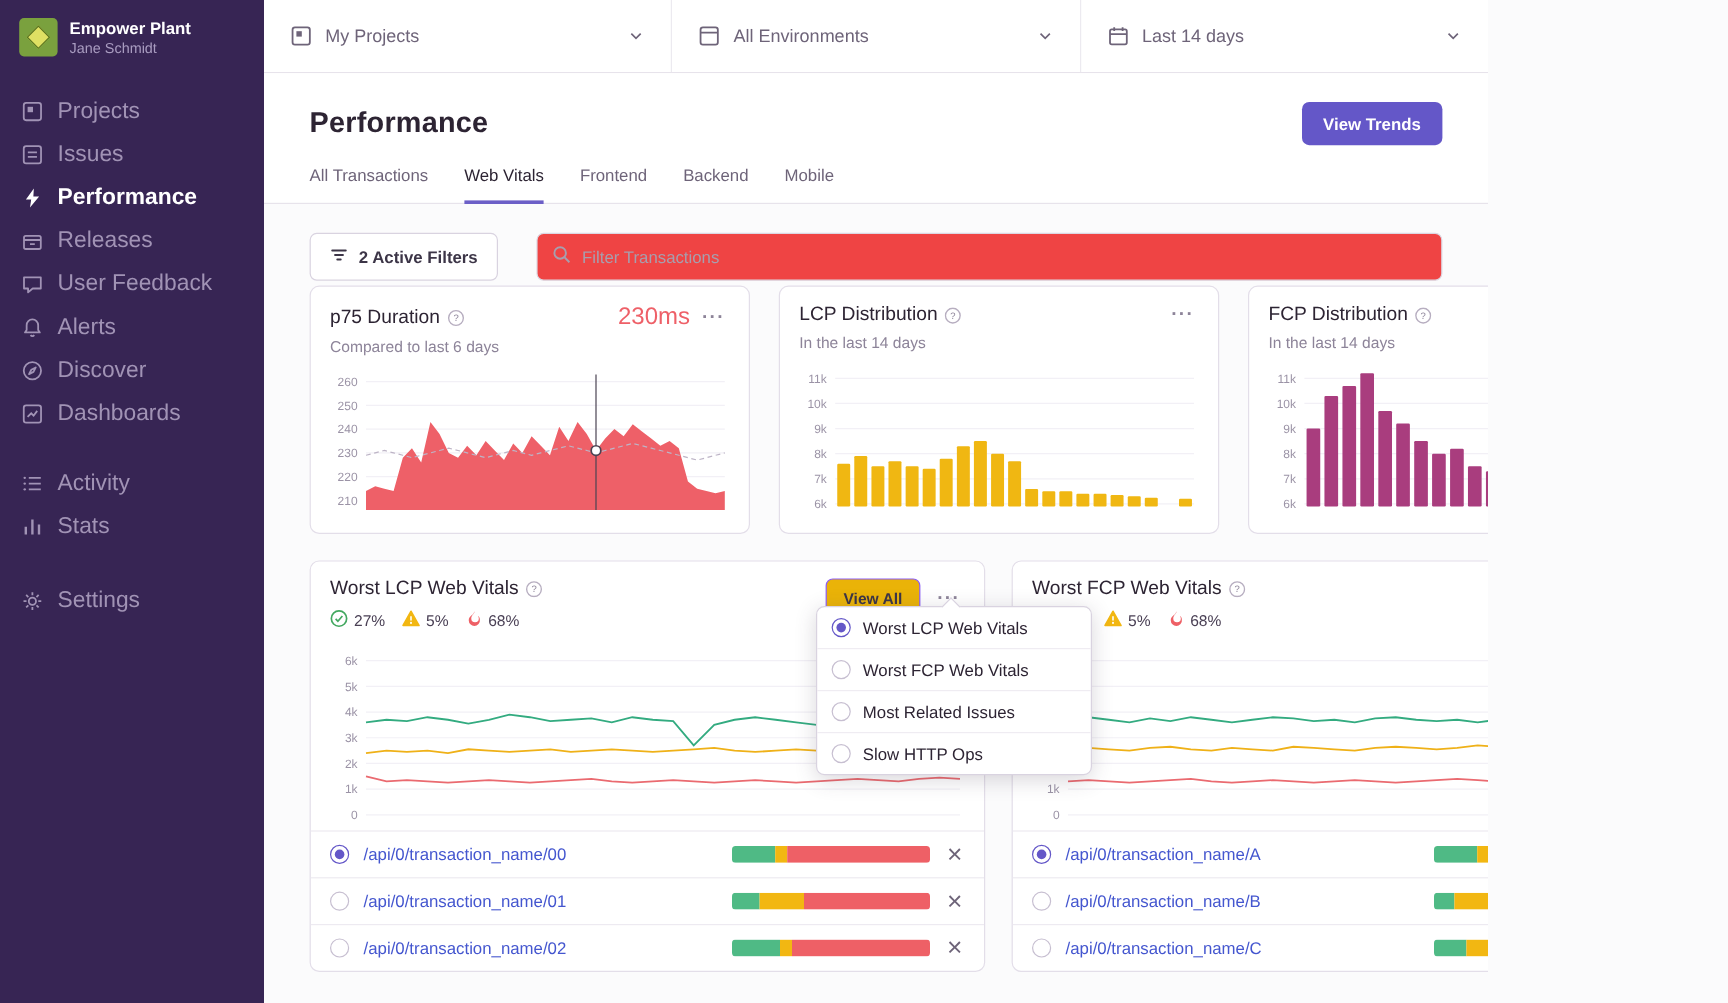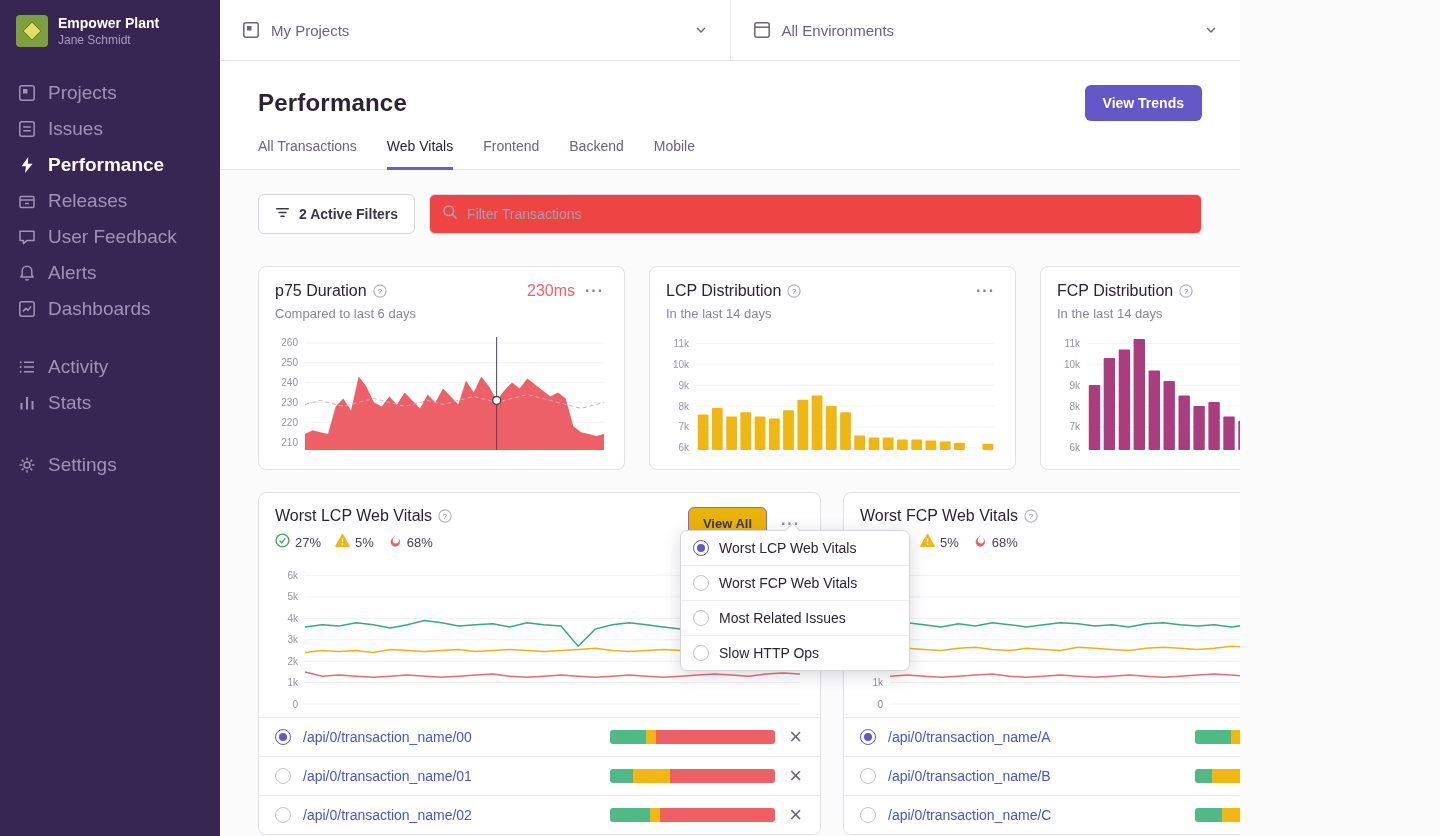--- a/index.html
+++ b/index.html
@@ -34,32 +34,32 @@
   .page-head { background:#fff; padding:24px 38px 0; border-bottom:1px solid #e7e3eb; flex:none; }
   .page-head-row { display:flex; align-items:center; justify-content:space-between; }
   h1.page-title { font-size:24px; font-weight:bold; color:#2d2433; letter-spacing:.2px; }
   .btn-primary { background:#6457c8; color:#fff; font-size:14px; font-weight:bold; border:none; border-radius:6px; padding:10px 18px; cursor:pointer; font-family:inherit; }
   .tabs { display:flex; gap:30px; margin-top:17px;align-items:center; }
   .tab { font-size:14px; color:#6e6479; padding-bottom:13px; cursor:pointer; border-bottom:3px solid transparent; margin-bottom:-1px; }
   .tab.active { color:#2d2433; border-bottom-color:#6c5fc7; }
 
   .content { flex:1; padding:24px 38px; overflow:hidden; }
 
-  .filter-row { display:flex; gap:14px; margin-bottom:32px; }
+  .filter-row { display:flex; gap:32px; margin-bottom:4px; }
   .btn-filters { display:flex; align-items:center; gap:9px; background:#fff; border:1px solid #d9d3e0; border-radius:6px; padding:10px 16px; font-size:14px; font-weight:bold; color:#3c3547; cursor:pointer; font-family:inherit; }
   .search { flex:1; display:flex; align-items:center; gap:9px; background:#ef4444; border:1px solid #dcd7e2; border-radius:6px; padding:0 12px; }
   .search input { flex:1; border:none; outline:none; font-size:14px; font-family:inherit; color:#3c3547; background:transparent; }
   .search input::placeholder { color:#a79fae; }
 
   .cards3 { display:grid; grid-template-columns:repeat(3,1fr); gap:24px; margin-bottom:22px; }
   .card { background:#fff; border:1px solid #e3dee9; border-radius:8px; }
   .card.pad { padding:14px 16px; }
   .card-head { display:flex; align-items:center; gap:6px; }
   .card-title { font-size:16px; color:#2d2433; }
-  .metric-value { margin-left:auto; font-size:16px; color:#ee6068; }
+  .metric-value { margin-left:auto; font-size:20px; color:#ee6068; }
   .menu-btn { border:none; background:none; color:#8d8499; font-size:16px; font-weight:bold; letter-spacing:1px; cursor:pointer; line-height:1; padding:2px 4px; font-family:inherit; }
   .card-head .menu-btn.push { margin-left:auto; }
   .card-sub { font-size:13px; color:#8d8499; margin:5px 0 10px; }
   svg.chart { display:block; }
   svg text { font-family:"Liberation Sans", sans-serif; }
 
   .vitals-wrap { position:relative; }
   .cards2 { display:grid; grid-template-columns:1fr 1fr; gap:22px; }
   .vhead { display:flex; align-items:flex-start; justify-content:space-between; padding:14px 16px 6px; }
   .vtitle-row { display:flex; align-items:center; gap:6px; }
@@ -151,20 +151,29 @@
             <svg viewBox="0 0 18 18" fill="none" stroke="currentColor" stroke-width="1.5">
               <path d="M9 2.2a4.8 4.8 0 0 0-4.8 4.8v4L2.8 13h12.4l-1.4-2V7A4.8 4.8 0 0 0 9 2.2z" stroke-linejoin="round"></path>
               <path d="M7.5 15.2a1.7 1.7 0 0 0 3 0"></path>
             </svg>
           </span>
         <span>Alerts</span>
       </div>
       <div class="nav-item">
         <span class="icon">
             <svg viewBox="0 0 18 18" fill="none" stroke="currentColor" stroke-width="1.5">
+              <circle cx="9" cy="9" r="7.2"></circle>
+              <path d="M11.8 6.2l-1.9 3.7-3.7 1.9 1.9-3.7z" stroke-linejoin="round"></path>
+            </svg>
+          </span>
+        <span>Discover</span>
+      </div>
+      <div class="nav-item">
+        <span class="icon">
+            <svg viewBox="0 0 18 18" fill="none" stroke="currentColor" stroke-width="1.5">
               <rect x="1.8" y="1.8" width="14.4" height="14.4" rx="2"></rect>
               <path d="M5 11.4l3-3 2 2 3-4"></path>
             </svg>
           </span>
         <span>Dashboards</span>
       </div>
     </nav>
 
     <nav class="nav secondary">
       <div class="nav-item">
@@ -219,20 +228,34 @@
           </span>
       </div>
       <div class="topbar-seg">
         <span class="icon">
             <svg width="18" height="18" viewBox="0 0 18 18" fill="none" stroke="currentColor" stroke-width="1.5">
               <rect x="1.8" y="1.8" width="14.4" height="14.4" rx="2"></rect>
               <path d="M1.8 6.2h14.4"></path>
             </svg>
           </span>
         <span>All Environments</span>
+        <span class="chev">
+            <svg width="14" height="14" viewBox="0 0 18 18" fill="none" stroke="currentColor" stroke-width="1.8">
+              <path d="M4 6.5l5 5 5-5"></path>
+            </svg>
+          </span>
+      </div>
+      <div class="topbar-seg">
+        <span class="icon">
+            <svg width="18" height="18" viewBox="0 0 18 18" fill="none" stroke="currentColor" stroke-width="1.5">
+              <rect x="2" y="3.5" width="14" height="12.5" rx="1.5"></rect>
+              <path d="M2 7.5h14M5.5 1.8v3M12.5 1.8v3"></path>
+            </svg>
+          </span>
+        <span>Last 14 days</span>
         <span class="chev">
             <svg width="14" height="14" viewBox="0 0 18 18" fill="none" stroke="currentColor" stroke-width="1.8">
               <path d="M4 6.5l5 5 5-5"></path>
             </svg>
           </span>
       </div>
     </header>
 
     <div class="page-head">
       <div class="page-head-row">

